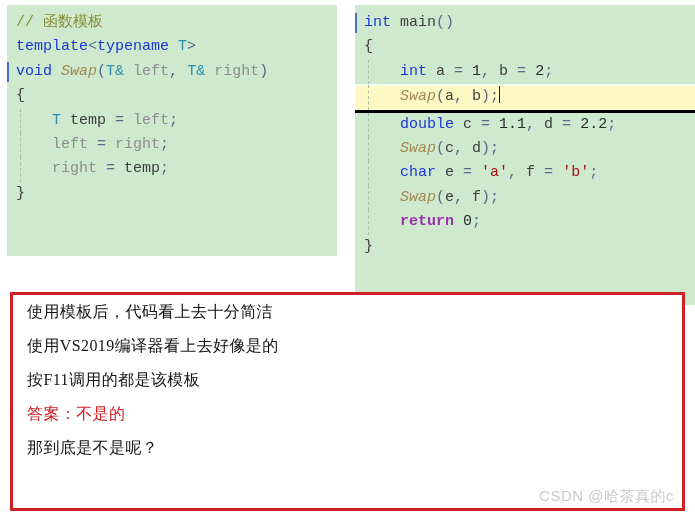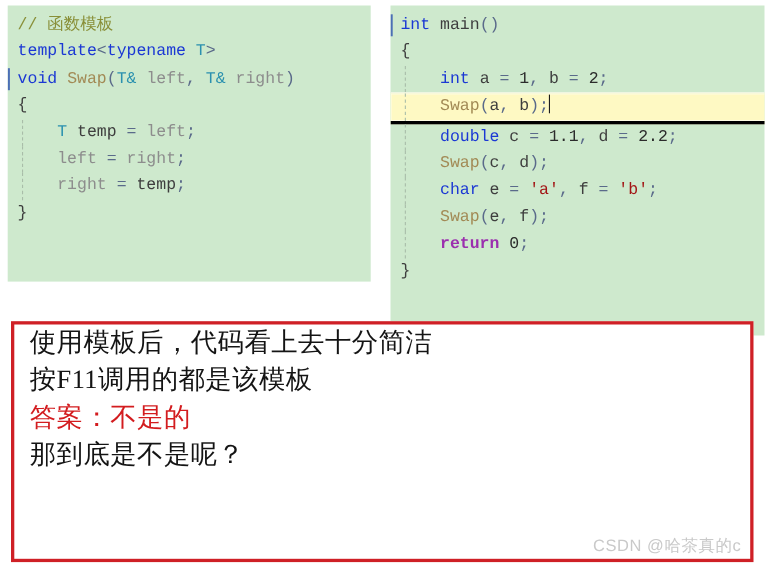--- a/index.html
+++ b/index.html
@@ -80,21 +80,21 @@
     height: 17px;
     background: #1c1c1c;
     vertical-align: -3px;
     margin-left: 0px;
   }
 
   
   .c-comment { color: #898f38; }
   .c-key     { color: #1b38d4; }
   .c-type    { color: #2b91af; }
-  .c-func    { color: #a28a55; }
+  .c-func    { color: #a28a55; font-style: italic; }
   .c-punct   { color: #5a6a8a; }
   .c-id      { color: #3e3e3e; }
   .c-idlite  { color: #8d8d8d; }
   .c-num     { color: #2b2b2b; }
   .c-char    { color: #a31515; }
   .c-ret     { color: #9b2fae; font-weight: bold; }
 
   
   #note-box {
     position: absolute;
@@ -102,21 +102,21 @@
     top: 292px;
     width: 675px;
     height: 219px;
     box-sizing: border-box;
     border: 3px solid #cf2026;
     background: #ffffff;
     overflow: hidden;
   }
   .note-line {
     font-family: "Liberation Serif", "DejaVu Serif", serif;
-    font-size: 24px;
+    font-size: 16px;
     line-height: 34px;
     color: #141414;
     padding-left: 14px;
     white-space: nowrap;
     letter-spacing: 0.4px;
   }
   .note-line.red { color: #d31c1f; }
 
   #watermark {
     position: absolute;
@@ -131,17 +131,18 @@
 </style>
 </head>
 <body>
 
 <div class="code-pane" id="pane-left" style="background: rgb(206, 233, 205);"><div class="code-line"><span class="c-comment">// 函数模板</span></div><div class="code-line"><span class="c-key">template</span><span class="c-punct">&lt;</span><span class="c-key">typename</span><span class="c-id"> </span><span class="c-type">T</span><span class="c-punct">&gt;</span></div><div class="code-line chg-bar"><span class="c-key">void</span><span class="c-id"> </span><span class="c-func">Swap</span><span class="c-punct">(</span><span class="c-type">T&amp;</span><span class="c-idlite"> left</span><span class="c-punct">,</span><span class="c-id"> </span><span class="c-type">T&amp;</span><span class="c-idlite"> right</span><span class="c-punct">)</span></div><div class="code-line"><span class="c-id">{</span></div><div class="code-line guide"><span class="c-id">    </span><span class="c-type">T</span><span class="c-id"> temp</span><span class="c-punct"> = </span><span class="c-idlite">left</span><span class="c-punct">;</span></div><div class="code-line guide"><span class="c-id">    </span><span class="c-idlite">left</span><span class="c-punct"> = </span><span class="c-idlite">right</span><span class="c-punct">;</span></div><div class="code-line guide"><span class="c-id">    </span><span class="c-idlite">right</span><span class="c-punct"> = </span><span class="c-id">temp</span><span class="c-punct">;</span></div><div class="code-line"><span class="c-id">}</span></div></div>
 
 <div class="code-pane" id="pane-right" style="background: rgb(206, 233, 205);"><div class="code-line chg-bar"><span class="c-key">int</span><span class="c-id"> main</span><span class="c-punct">()</span></div><div class="code-line"><span class="c-id">{</span></div><div class="code-line guide"><span class="c-id">    </span><span class="c-key">int</span><span class="c-id"> a</span><span class="c-punct"> = </span><span class="c-num">1</span><span class="c-punct">,</span><span class="c-id"> b</span><span class="c-punct"> = </span><span class="c-num">2</span><span class="c-punct">;</span></div><div class="code-line guide cur-line"><span class="c-id">    </span><span class="c-func">Swap</span><span class="c-punct">(</span><span class="c-id">a</span><span class="c-punct">,</span><span class="c-id"> b</span><span class="c-punct">)</span><span class="c-punct">;</span><span class="caret"></span></div><div class="code-line guide"><span class="c-id">    </span><span class="c-key">double</span><span class="c-id"> c</span><span class="c-punct"> = </span><span class="c-num">1.1</span><span class="c-punct">,</span><span class="c-id"> d</span><span class="c-punct"> = </span><span class="c-num">2.2</span><span class="c-punct">;</span></div><div class="code-line guide"><span class="c-id">    </span><span class="c-func">Swap</span><span class="c-punct">(</span><span class="c-id">c</span><span class="c-punct">,</span><span class="c-id"> d</span><span class="c-punct">)</span><span class="c-punct">;</span></div><div class="code-line guide"><span class="c-id">    </span><span class="c-key">char</span><span class="c-id"> e</span><span class="c-punct"> = </span><span class="c-char">'a'</span><span class="c-punct">,</span><span class="c-id"> f</span><span class="c-punct"> = </span><span class="c-char">'b'</span><span class="c-punct">;</span></div><div class="code-line guide"><span class="c-id">    </span><span class="c-func">Swap</span><span class="c-punct">(</span><span class="c-id">e</span><span class="c-punct">,</span><span class="c-id"> f</span><span class="c-punct">)</span><span class="c-punct">;</span></div><div class="code-line guide"><span class="c-id">    </span><span class="c-ret">return</span><span class="c-num"> 0</span><span class="c-punct">;</span></div><div class="code-line"><span class="c-id">}</span></div></div>
 
 <div id="note-box" style="border-color: rgb(207, 32, 38); background: rgb(255, 255, 255);">
   <div class="note-line">使用模板后，代码看上去十分简洁</div>
+    <div class="note-line">使用VS2019编译器看上去好像是的</div>
     <div class="note-line">按F11调用的都是该模板</div>
     <div class="note-line red">答案：不是的</div>
     <div class="note-line">那到底是不是呢？</div>
     <div id="watermark" style="color: rgb(201, 201, 201);">CSDN @哈茶真的c</div>
 </div>
 
 </body></html>

